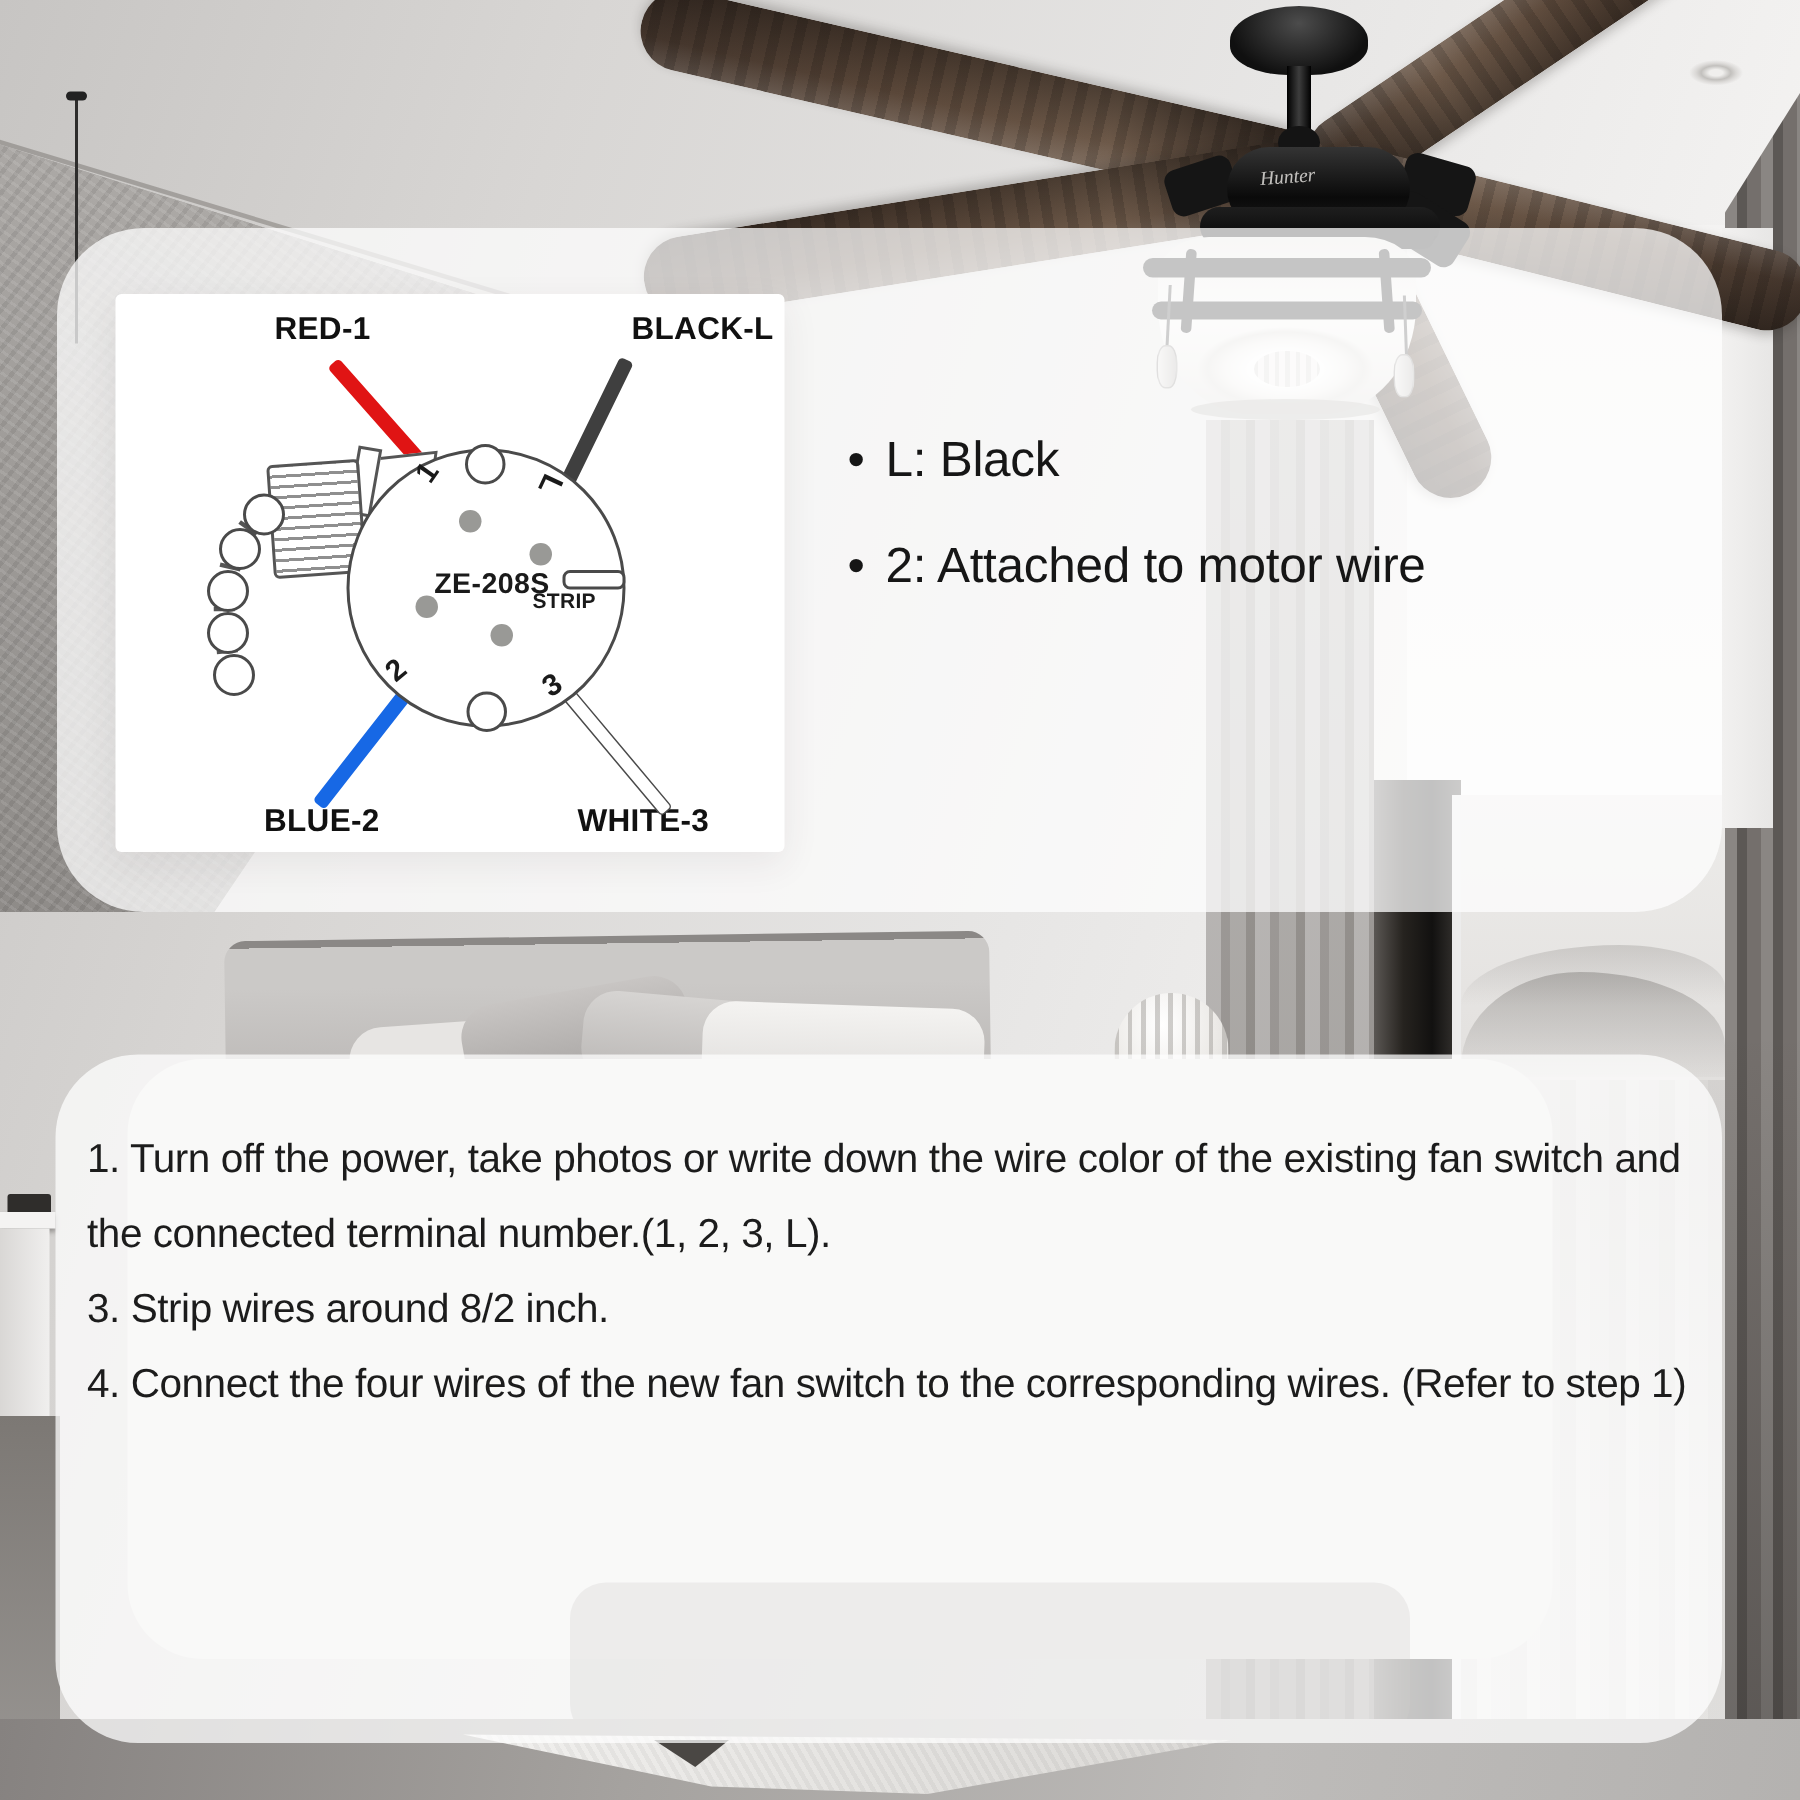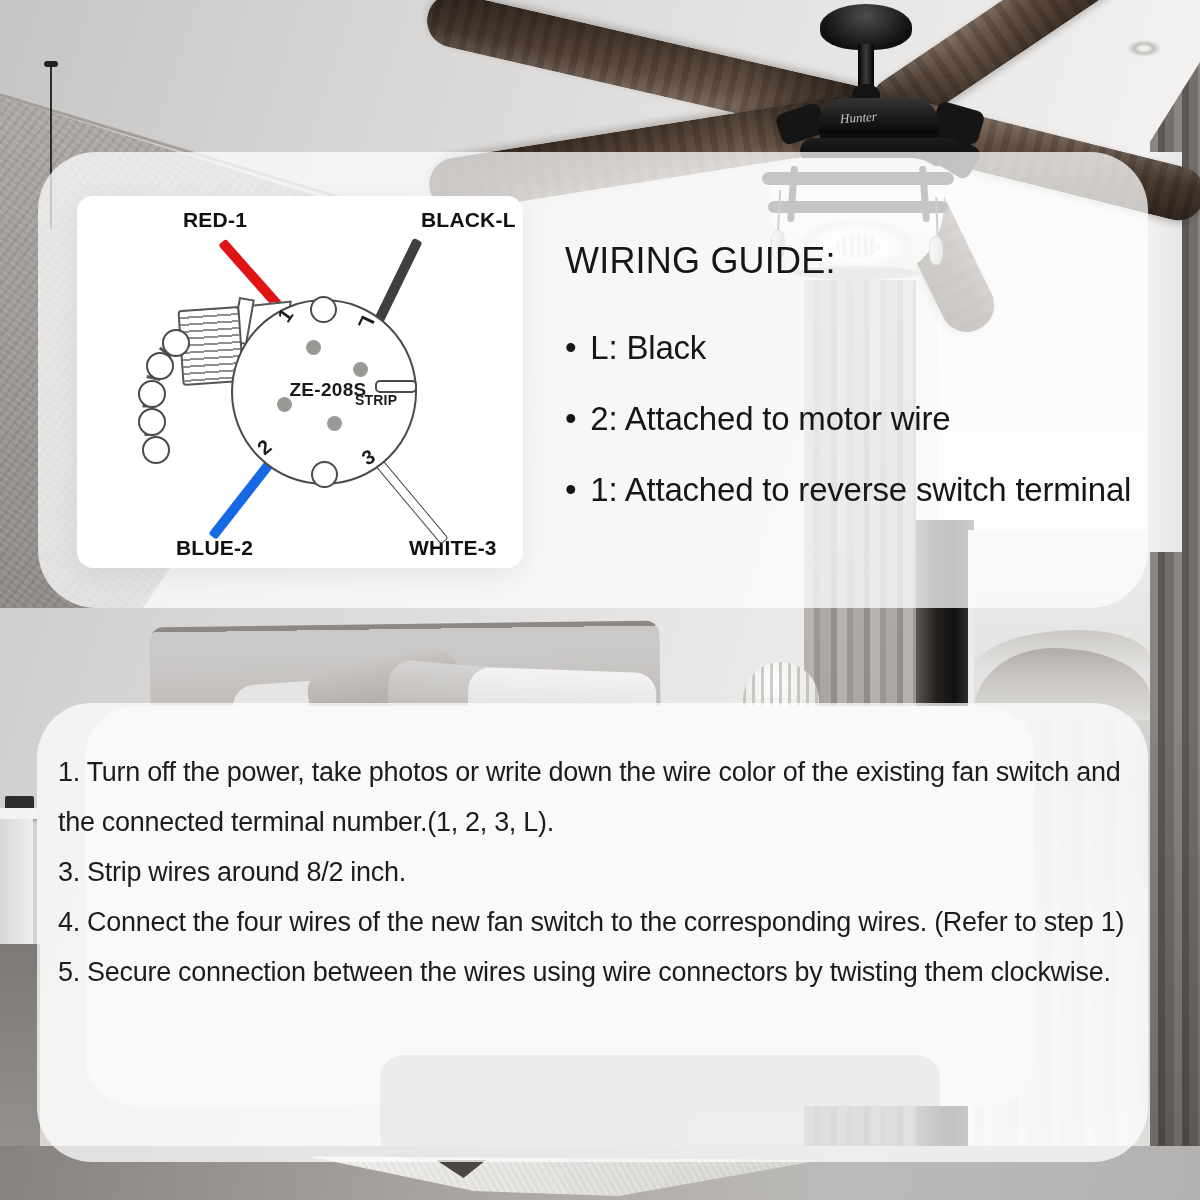--- a/index.html
+++ b/index.html
@@ -92,21 +92,21 @@
       linear-gradient(120deg,#f3f2f0,#d9d7d4);}
   .blanket-shadow{left:436px;top:1160px;width:50px;height:18px;background:#4a4744;
     clip-path:polygon(0 0,100% 0,55% 100%);}
 
   
   .panel{background:rgba(253,253,253,.75);}
   #panel-top{left:38px;top:152px;width:1110px;height:456px;border-radius:58px;}
   #panel-bottom{left:37px;top:703px;width:1111px;height:459px;border-radius:55px;}
 
   
-  #card{left:39px;top:44px;width:446px;height:372px;border-radius:16px;background:#fff;
+  #card{left:39px;top:44px;width:446px;height:372px;border-radius:4px;background:#fff;
     box-shadow:0 8px 24px rgba(60,57,54,.08);}
   .wlabel{font-weight:bold;font-size:21px;letter-spacing:.2px;color:#111;white-space:nowrap;}
   .wire{height:10px;border-radius:3px;transform-origin:0 50%;}
   .switch-circle{left:154px;top:103px;width:182px;height:182px;border-radius:50%;
     border:2px solid #4a4a4a;background:#fff;}
   .hole{width:23px;height:23px;border-radius:50%;border:2px solid #4a4a4a;background:#fff;}
   .rivet{width:15px;height:15px;border-radius:50%;background:#999996;}
   .tlabel{font-weight:bold;font-size:20px;color:#1a1a1a;}
   .model-label{font-weight:bold;font-size:19px;letter-spacing:.3px;color:#1a1a1a;text-align:center;}
   .strip-slot{left:298px;top:184px;width:38px;height:9px;border-radius:5px;border:2px solid #4a4a4a;background:#fff;}
@@ -194,21 +194,21 @@
   <div class="abs blanket"></div>
   <div class="abs blanket-shadow"></div>
 
   <div id="panel-top" class="abs panel">
 
     <div id="card" class="abs">
 
       <span class="abs wlabel" style="left:106px;top:12px;">RED-1</span>
       <span class="abs wlabel" style="left:314px;top:12px;margin-left:30px;">BLACK-L</span>
       <span class="abs wlabel" style="left:99px;top:340px;">BLUE-2</span>
-      <span class="abs wlabel" style="left:332px;top:340px;text-align:right;">WHITE-3</span>
+      <span class="abs wlabel" style="left:308px;top:340px;text-align:right;">WHITE-3</span>
 
       <div class="abs wire" style="left:145px;top:41px;width:100px;background:#e01414;transform:rotate(48.5deg);"></div>
       <div class="abs wire" style="left:341px;top:39px;width:95px;background:#3f3f3f;transform:rotate(116deg);"></div>
       <div class="abs wire" style="left:200px;top:253px;width:105px;background:#1768e5;transform:rotate(128deg);"></div>
       <div class="abs wire" style="left:297px;top:256px;width:108px;height:8px;background:#fff;border:1.5px solid #4a4a4a;transform:rotate(50deg);"></div>
 
       <div class="abs funnel"></div>
       <div class="abs chain-tab"></div>
       <div class="abs bushing"></div>
       <div class="abs link" style="left:104px;top:133px;transform:rotate(140deg);"></div>
@@ -232,32 +232,29 @@
       <span class="abs tlabel" style="left:203px;top:108px;transform:rotate(-55deg);">1</span>
       <span class="abs tlabel" style="left:283px;top:115px;transform:rotate(115deg);">L</span>
       <span class="abs tlabel" style="left:182px;top:240px;transform:rotate(-40deg);">2</span>
       <span class="abs tlabel" style="left:286px;top:250px;transform:rotate(-32deg);">3</span>
       <span class="abs model-label" style="left:196px;top:183px;width:110px;">ZE-208S</span>
       <div class="abs strip-slot"></div>
       <span class="abs strip-label" style="left:278px;top:196px;">STRIP</span>
     </div>
 
     <div class="abs" style="left:527px;top:88px;">
-      <div id="guide-title">WIRING GUIDE:</div>
       <div style="margin-top:30px;">
         <div class="bullet-line"><span class="bdot">•</span><span>L: Black</span></div>
         <div class="bullet-line"><span class="bdot">•</span><span>2: Attached to motor wire</span></div>
-        <div class="bullet-line"><span class="bdot">•</span><span>1: Attached to reverse switch terminal</span></div>
       </div>
     </div>
   </div>
 
   <div id="panel-bottom" class="abs panel">
     <div id="steps-text" class="abs">
       <div class="step-line">1. Turn off the power, take photos or write down the wire color of the existing fan switch and</div>
       <div class="step-line">the connected terminal number.(1, 2, 3, L).</div>
       <div class="step-line">3. Strip wires around 8/2 inch.</div>
       <div class="step-line">4. Connect the four wires of the new fan switch to the corresponding wires. (Refer to step 1)</div>
-      <div class="step-line">5. Secure connection between the wires using wire connectors by twisting them clockwise.</div>
     </div>
   </div>
 
 </div>
 
 </body></html>

